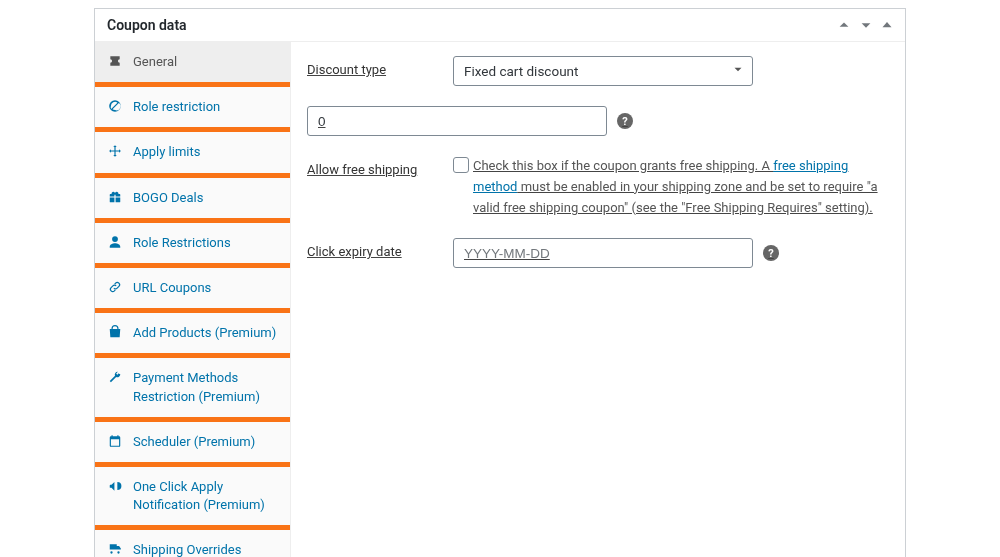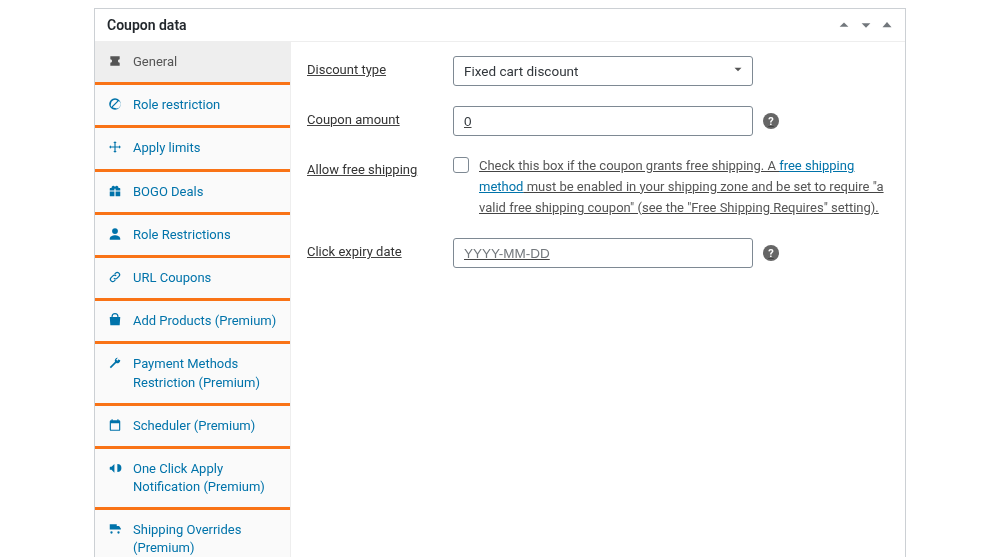--- a/index.html
+++ b/index.html
@@ -47,21 +47,21 @@
     .sidebar {
       width: 196px;
       background: #fafafa;
       border-right: 1px solid #eee;
     }
     .sidebar-item {
       display: flex;
       align-items: flex-start;
       gap: 10px;
       padding: 11px 12px;
-      border-bottom: 3px solid #f97316;
+      border-bottom: 5px solid #f97316;
       cursor: pointer;
       color: #0073aa;
       font-size: 13px;
       line-height: 1.4;
     }
     .sidebar-item.active {
       background: #eee;
       color: #555;
       position: relative;
     }
@@ -141,21 +141,21 @@
       color: #fff;
       font-size: 11px;
       font-weight: 700;
       margin-left: 10px;
       cursor: help;
       vertical-align: middle;
     }
     .checkbox-row {
       display: flex;
       align-items: flex-start;
-      gap: 10px;
+      gap: 4px;
     }
     .checkbox {
       width: 16px;
       height: 16px;
       border: 1px solid #7e8993;
       border-radius: 3px;
       background: #fff;
       cursor: pointer;
       flex-shrink: 0;
       margin-top: 1px;
@@ -299,21 +299,20 @@
                 <span>Fixed cart discount</span>
               </div>
             <span class="select-chevron"><svg viewBox="0 0 16 16" width="14" height="14" fill="#555">
                   <path d="M4 6l4 4 4-4z"></path>
                 </svg></span>
           </div>
         </div>
       </div>
 
       <div class="form-row">
-        <div class="form-label">Coupon amount</div>
         <div class="form-field field-with-help">
           <input type="text" class="text-input" value="0" style="">
           <span class="help-icon">?</span>
         </div>
       </div>
 
       <div class="form-row">
         <div class="form-label">Allow free shipping</div>
         <div class="form-field">
           <div class="checkbox-row">

